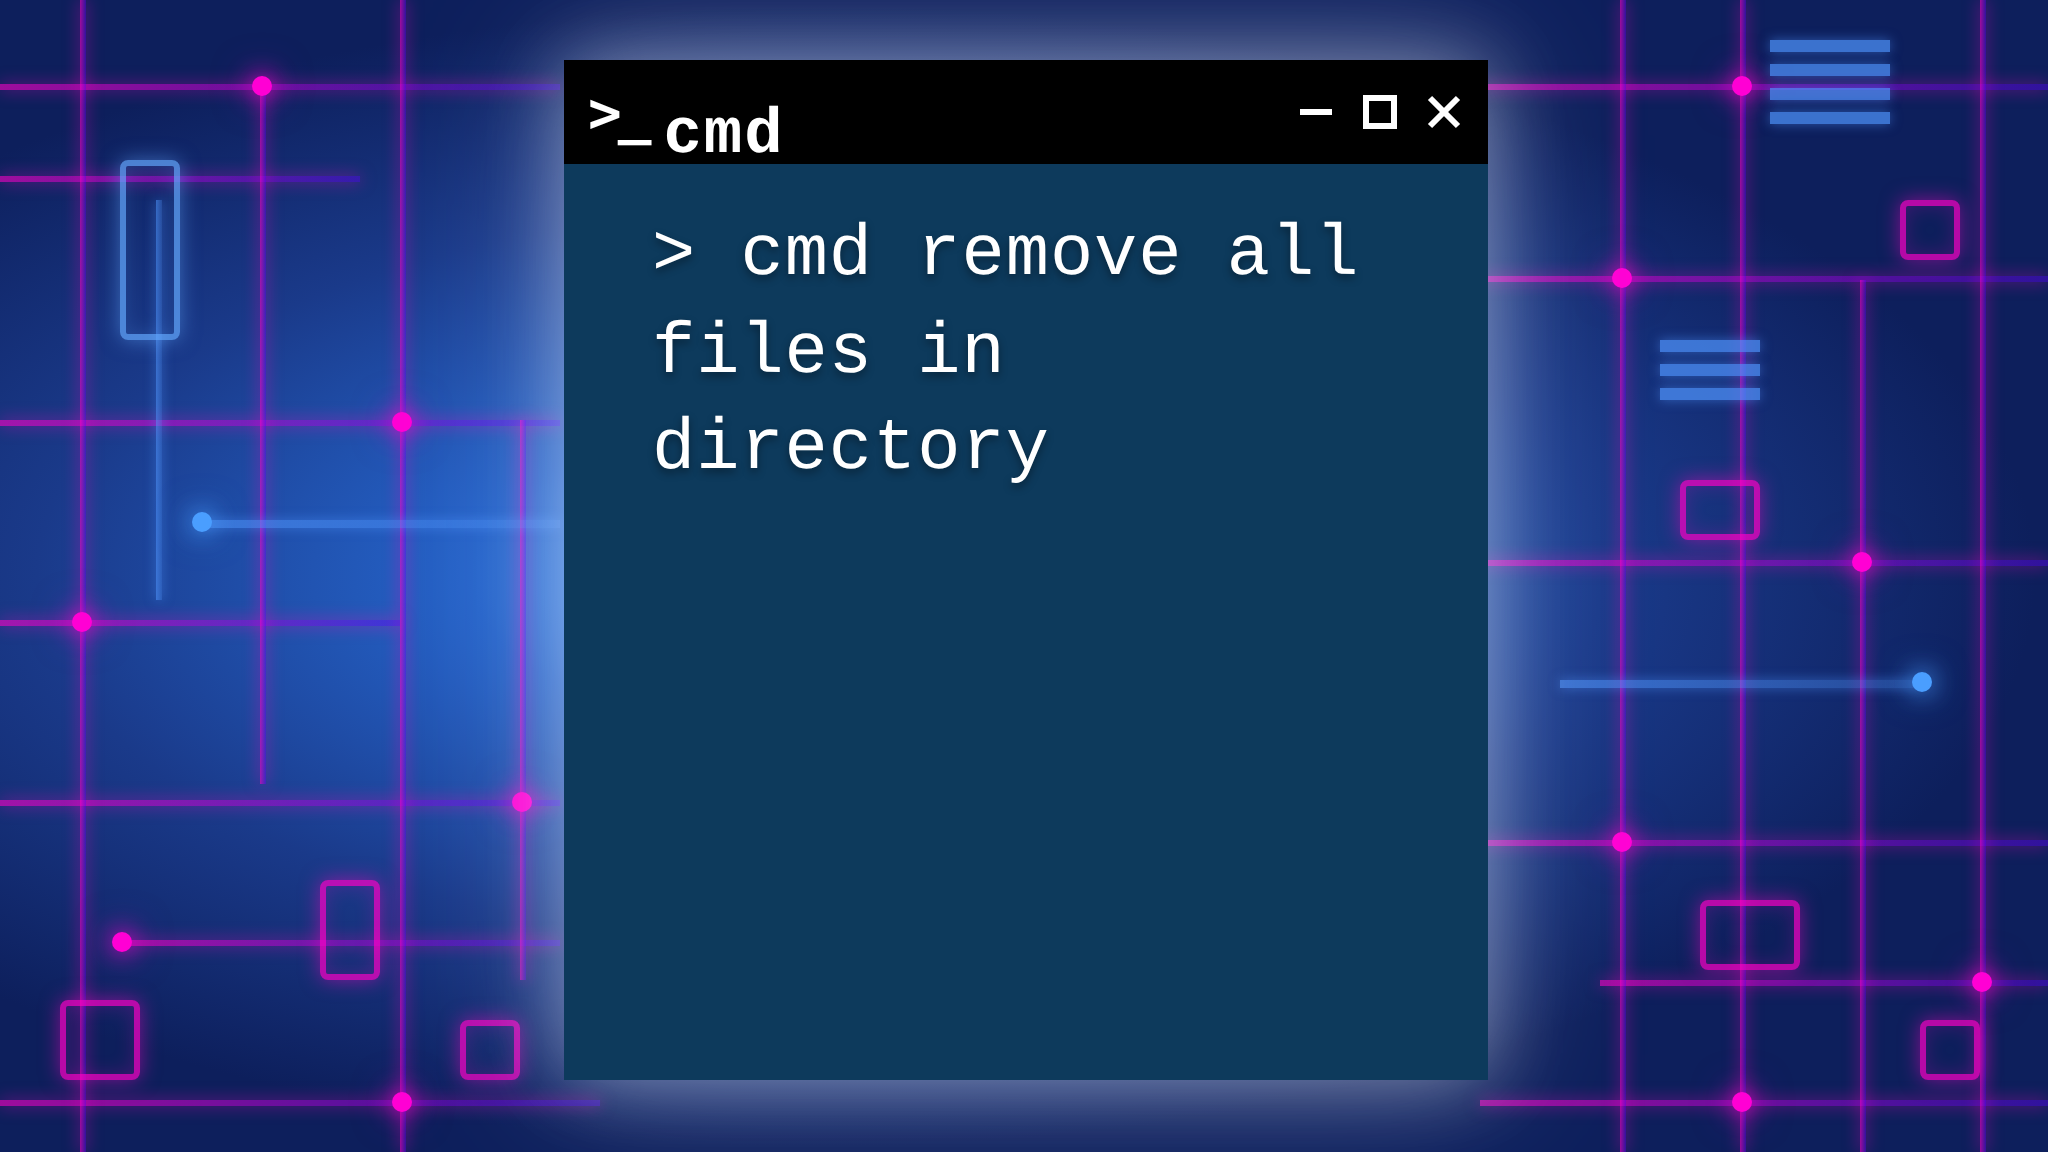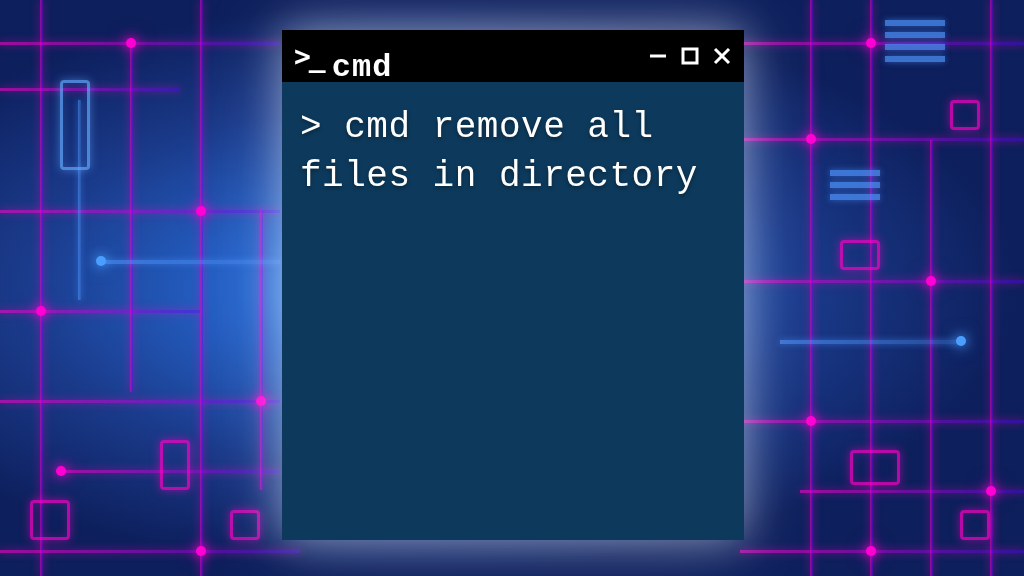--- a/index.html
+++ b/index.html
@@ -142,21 +142,21 @@
       line-height: 1;
     }
     
     .min-icon svg, .max-icon svg, .close-icon svg {
       display: block;
     }
     
     .terminal-body {
       height: calc(100% - 52px);
       background: #0d3a5c;
-      padding: 22px 18px;
+      padding: 22px 44px;
       color: #ffffff;
     }
     
     .command-line {
       font-size: 36px;
       line-height: 1.35;
       font-family: 'Consolas', 'Courier New', monospace;
       letter-spacing: 0.5px;
       word-wrap: break-word;
       text-shadow: 0 2px 4px rgba(0,0,0,0.4);

